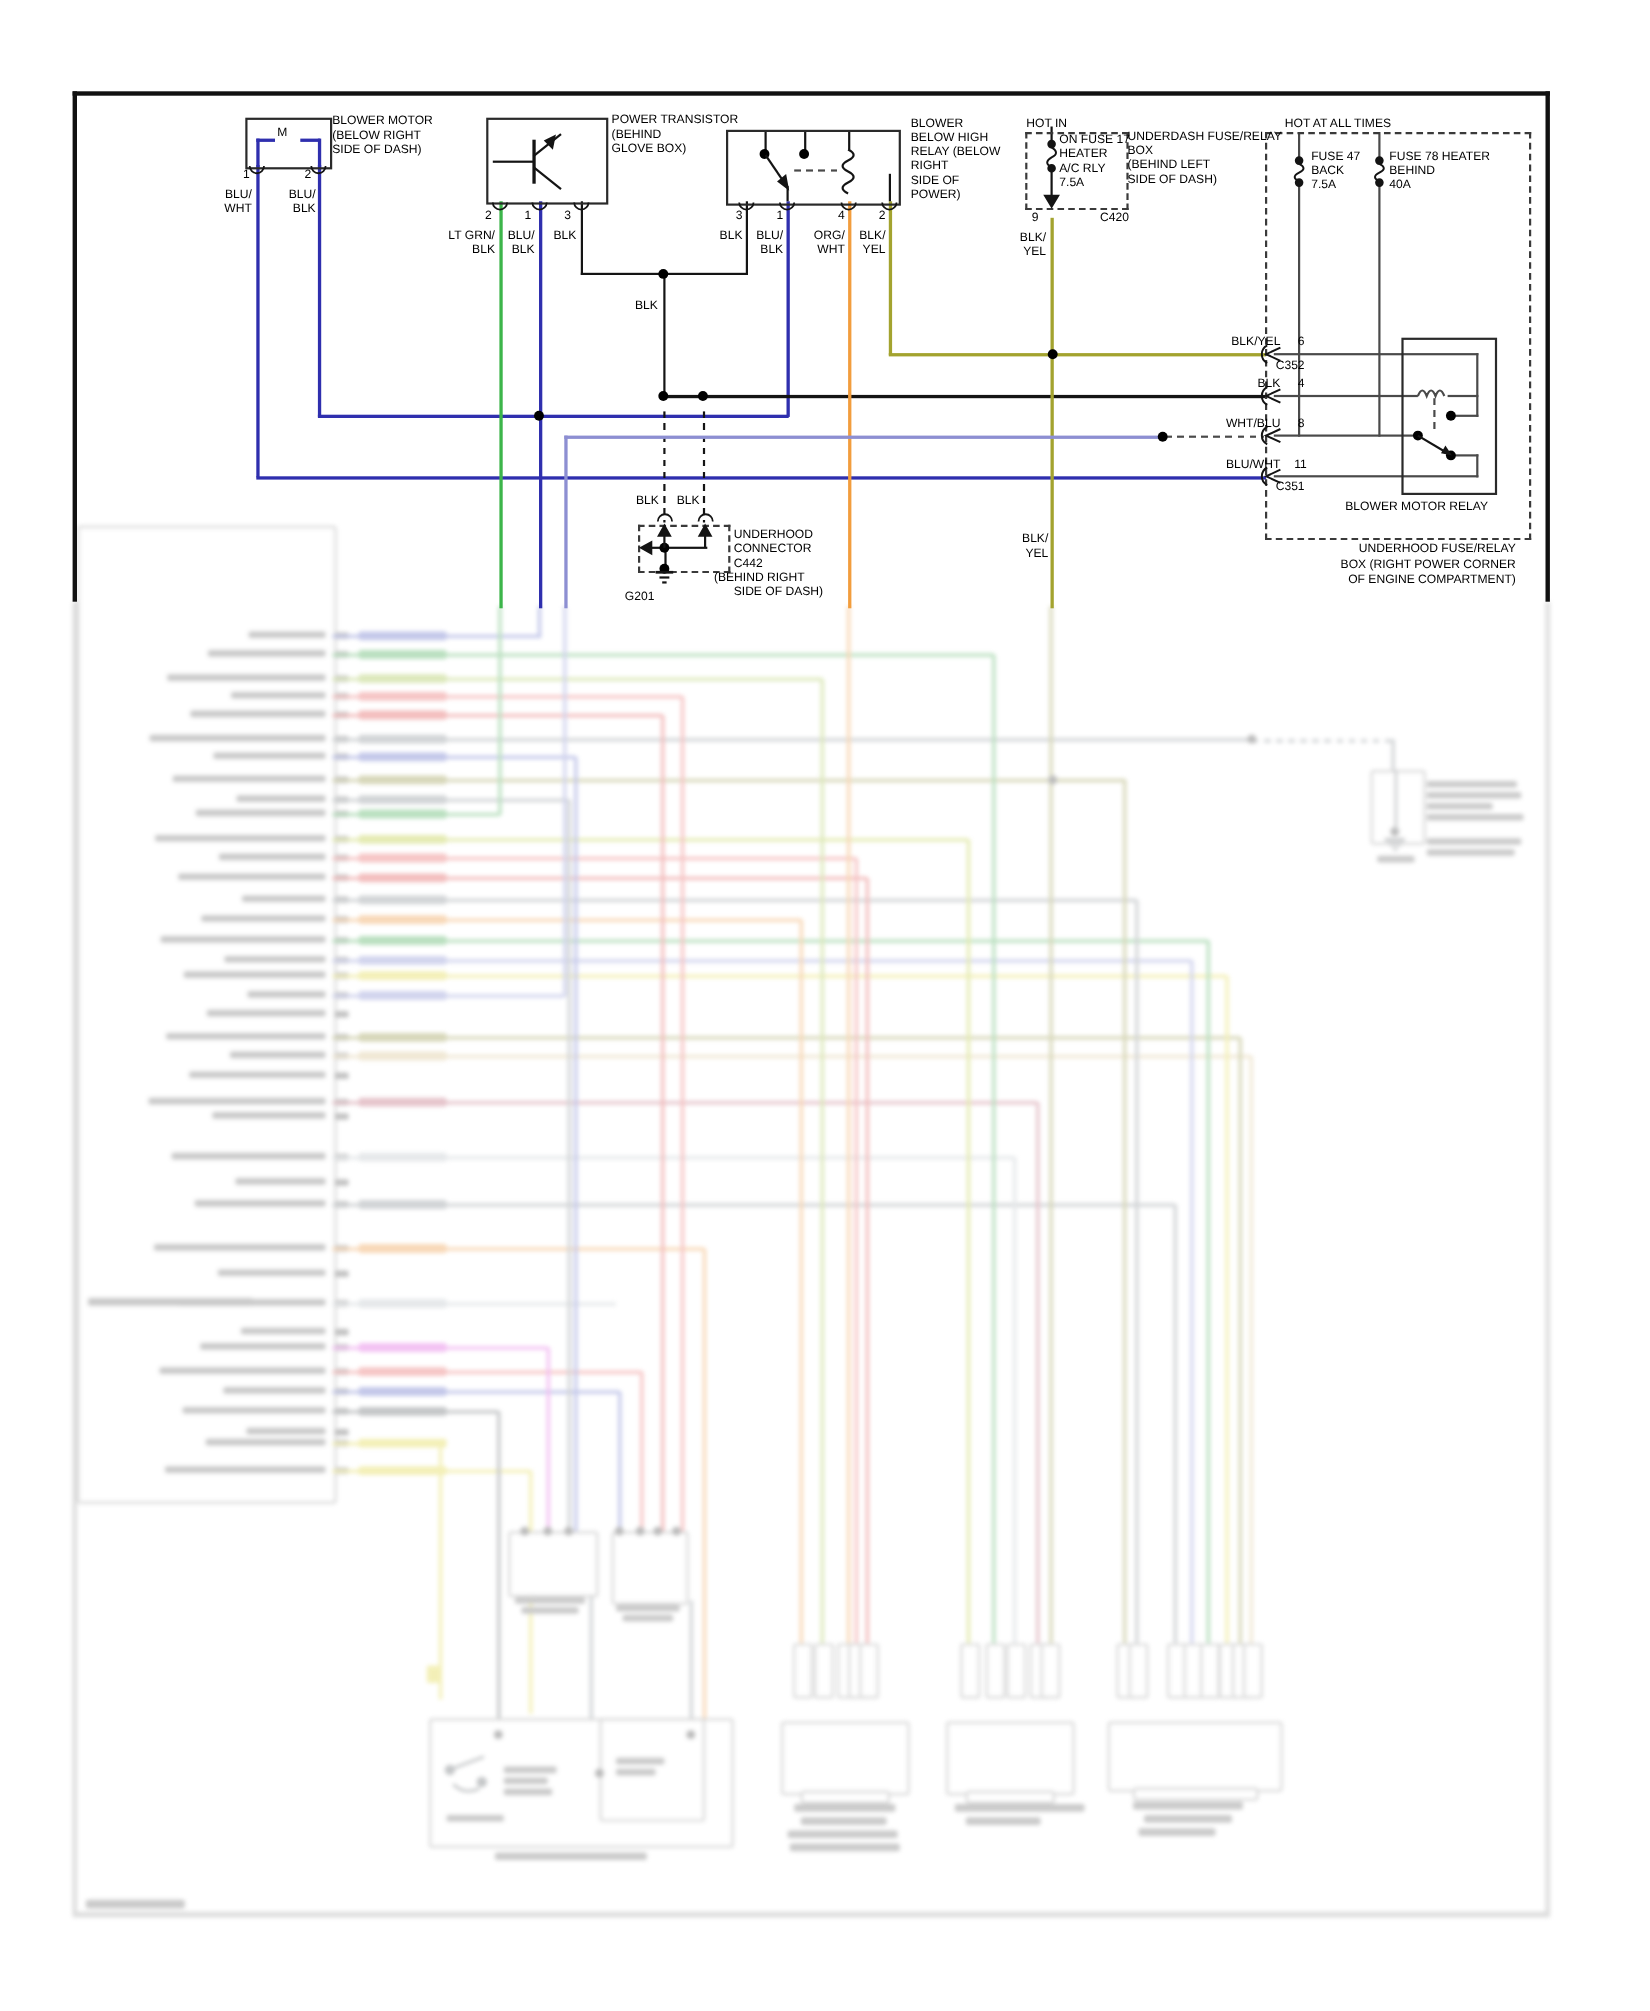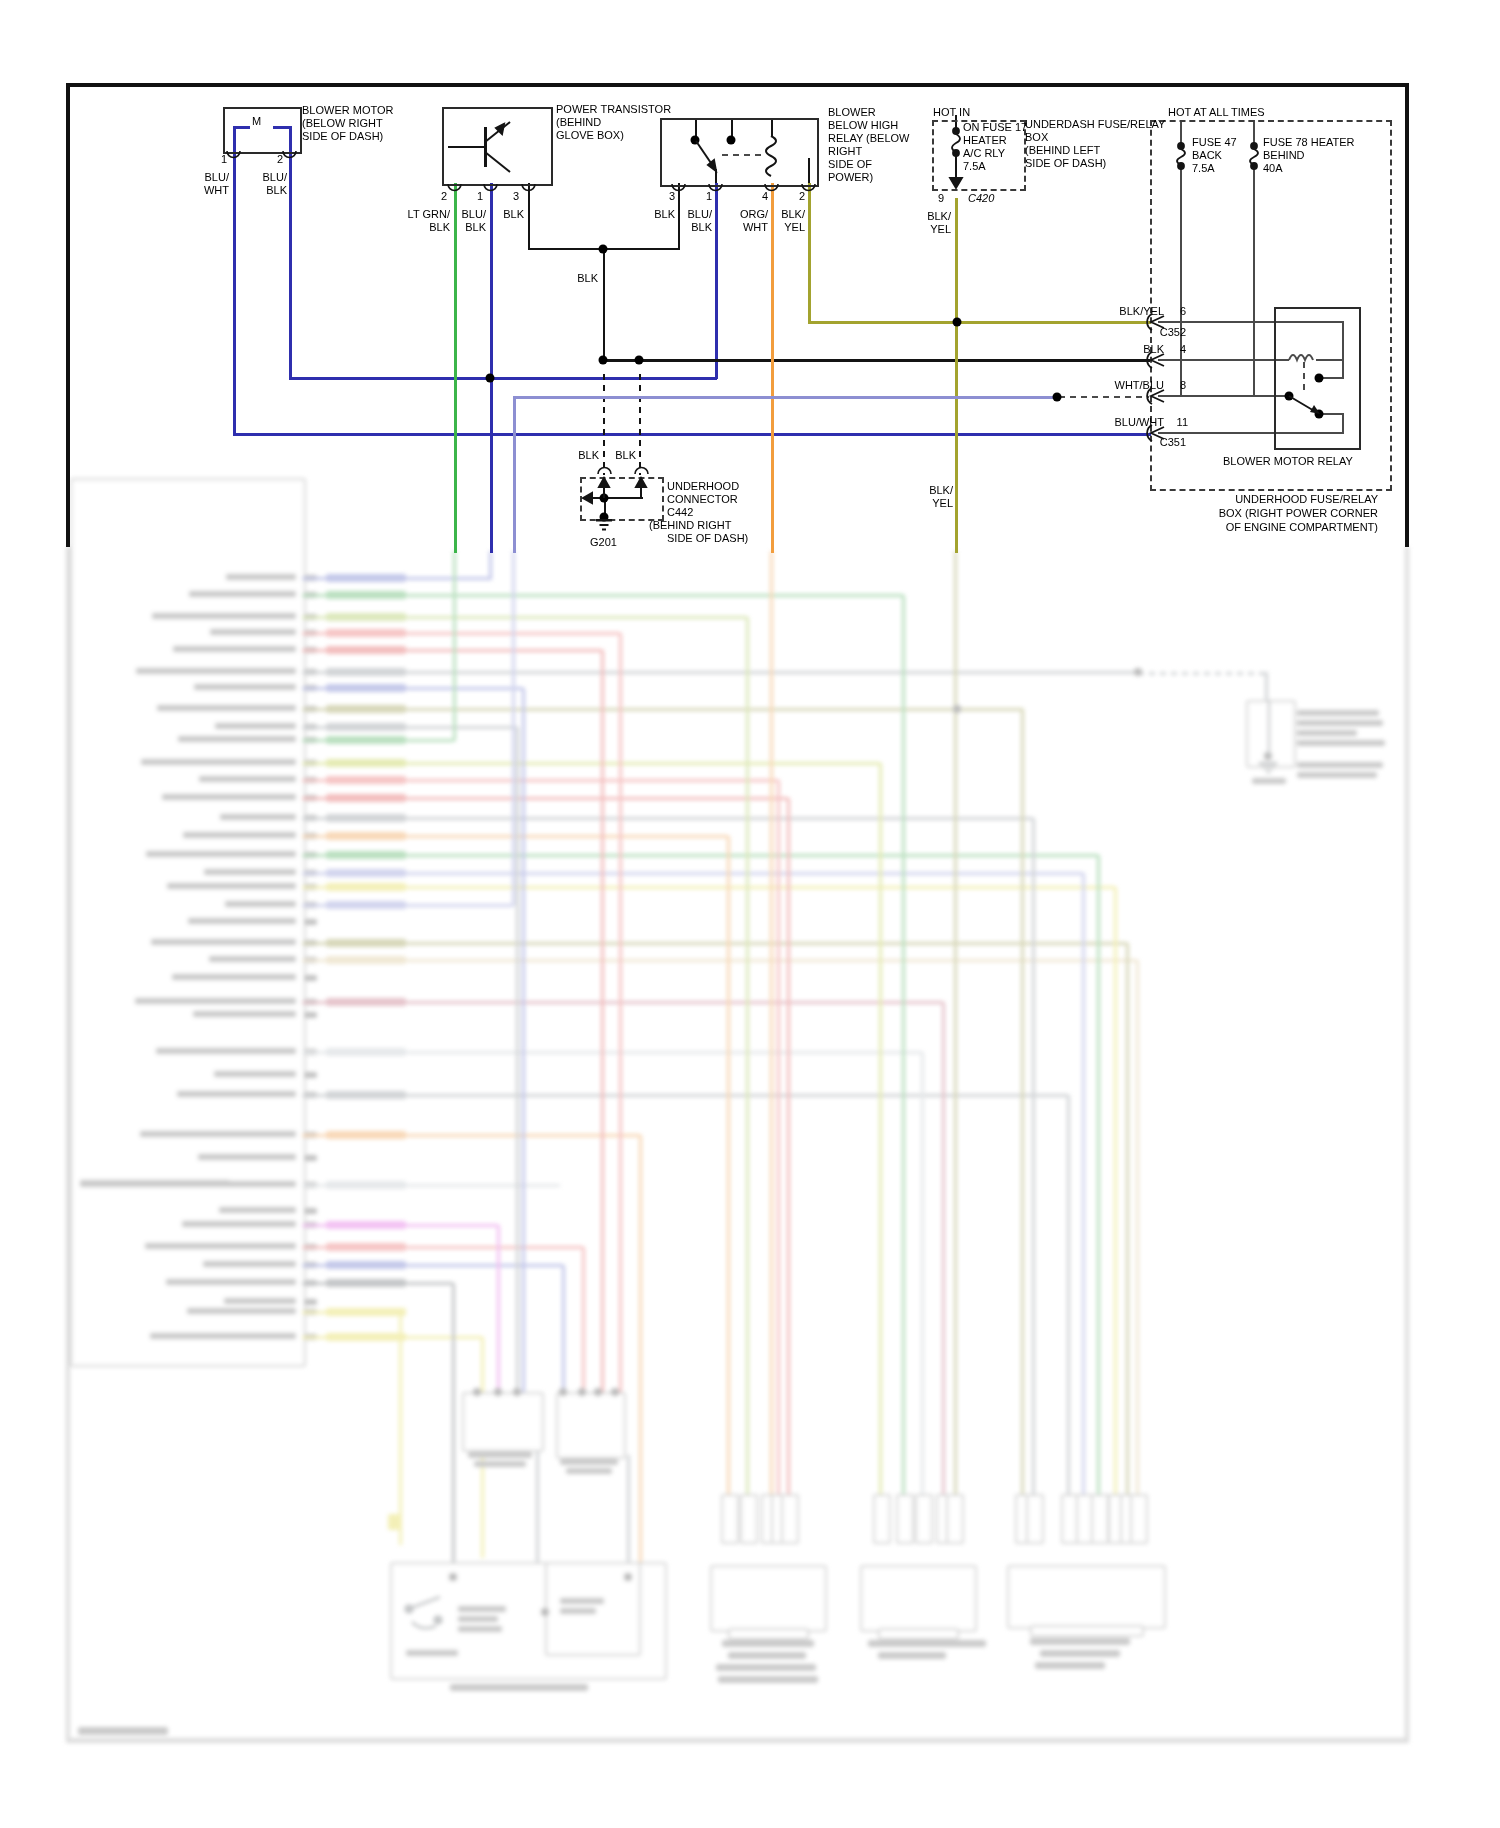--- a/index.html
+++ b/index.html
@@ -393,21 +393,21 @@
       <div class="lbl r" style="left: 768px; top: 208px;">ORG/</div>
       <div class="lbl r" style="left: 768px; top: 221px;">WHT</div>
       <div class="lbl r" style="left: 805px; top: 208px;">BLK/</div>
       <div class="lbl r" style="left: 805px; top: 221px;">YEL</div>
       <div class="lbl" style="left: 933px; top: 106px;">HOT IN</div>
       <div class="lbl" style="left: 963px; top: 121px;">ON FUSE 17</div>
       <div class="lbl" style="left: 963px; top: 134px;">HEATER</div>
       <div class="lbl" style="left: 963px; top: 147px;">A/C RLY</div>
       <div class="lbl" style="left: 963px; top: 160px;">7.5A</div>
       <div class="lbl r" style="left: 944px; top: 192px;">9</div>
-      <div class="lbl" style="left: 968px; top: 192px; font-style: italic;">C420</div>
+      <div class="lbl" style="left: 1000px; top: 192px;">C420</div>
       <div class="lbl r" style="left: 951px; top: 210px;">BLK/</div>
       <div class="lbl r" style="left: 951px; top: 223px;">YEL</div>
       <div class="lbl" style="left: 1025px; top: 118px;">UNDERDASH FUSE/RELAY</div>
       <div class="lbl" style="left: 1025px; top: 131px;">BOX</div>
       <div class="lbl" style="left: 1025px; top: 144px;">(BEHIND LEFT</div>
       <div class="lbl" style="left: 1025px; top: 157px;">SIDE OF DASH)</div>
       <div class="lbl" style="left: 1168px; top: 106px;">HOT AT ALL TIMES</div>
       <div class="lbl" style="left: 1192px; top: 136px;">FUSE 47</div>
       <div class="lbl" style="left: 1192px; top: 149px;">BACK</div>
       <div class="lbl" style="left: 1192px; top: 162px;">7.5A</div>
@@ -425,21 +425,21 @@
       <div class="lbl r" style="left: 1164px; top: 416px;">BLU/WHT</div>
       <div class="lbl r" style="left: 1188px; top: 416px;">11</div>
       <div class="lbl r" style="left: 1186px; top: 436px;">C351</div>
       <div class="lbl r" style="left: 599px; top: 449px;">BLK</div>
       <div class="lbl r" style="left: 636px; top: 449px;">BLK</div>
       <div class="lbl" style="left: 667px; top: 480px;">UNDERHOOD</div>
       <div class="lbl" style="left: 667px; top: 493px;">CONNECTOR</div>
       <div class="lbl" style="left: 667px; top: 506px;">C442</div>
       <div class="lbl" style="left: 649px; top: 519px;">(BEHIND RIGHT</div>
       <div class="lbl" style="left: 667px; top: 532px;">SIDE OF DASH)</div>
-      <div class="lbl" style="left: 590px; top: 536px;">G201</div>
+      <div class="lbl" style="left: 568px; top: 536px;">G201</div>
       <div class="lbl r" style="left: 953px; top: 484px;">BLK/</div>
       <div class="lbl r" style="left: 953px; top: 497px;">YEL</div>
       <div class="lbl" style="left: 1223px; top: 455px;">BLOWER MOTOR RELAY</div>
       <div class="lbl r" style="left: 1378px; top: 493px;">UNDERHOOD FUSE/RELAY</div>
       <div class="lbl r" style="left: 1378px; top: 507px;">BOX (RIGHT POWER CORNER</div>
       <div class="lbl r" style="left: 1378px; top: 521px;">OF ENGINE COMPARTMENT)</div>
     </div>
 
   <svg id="symbols" width="1500" height="1828">
 

